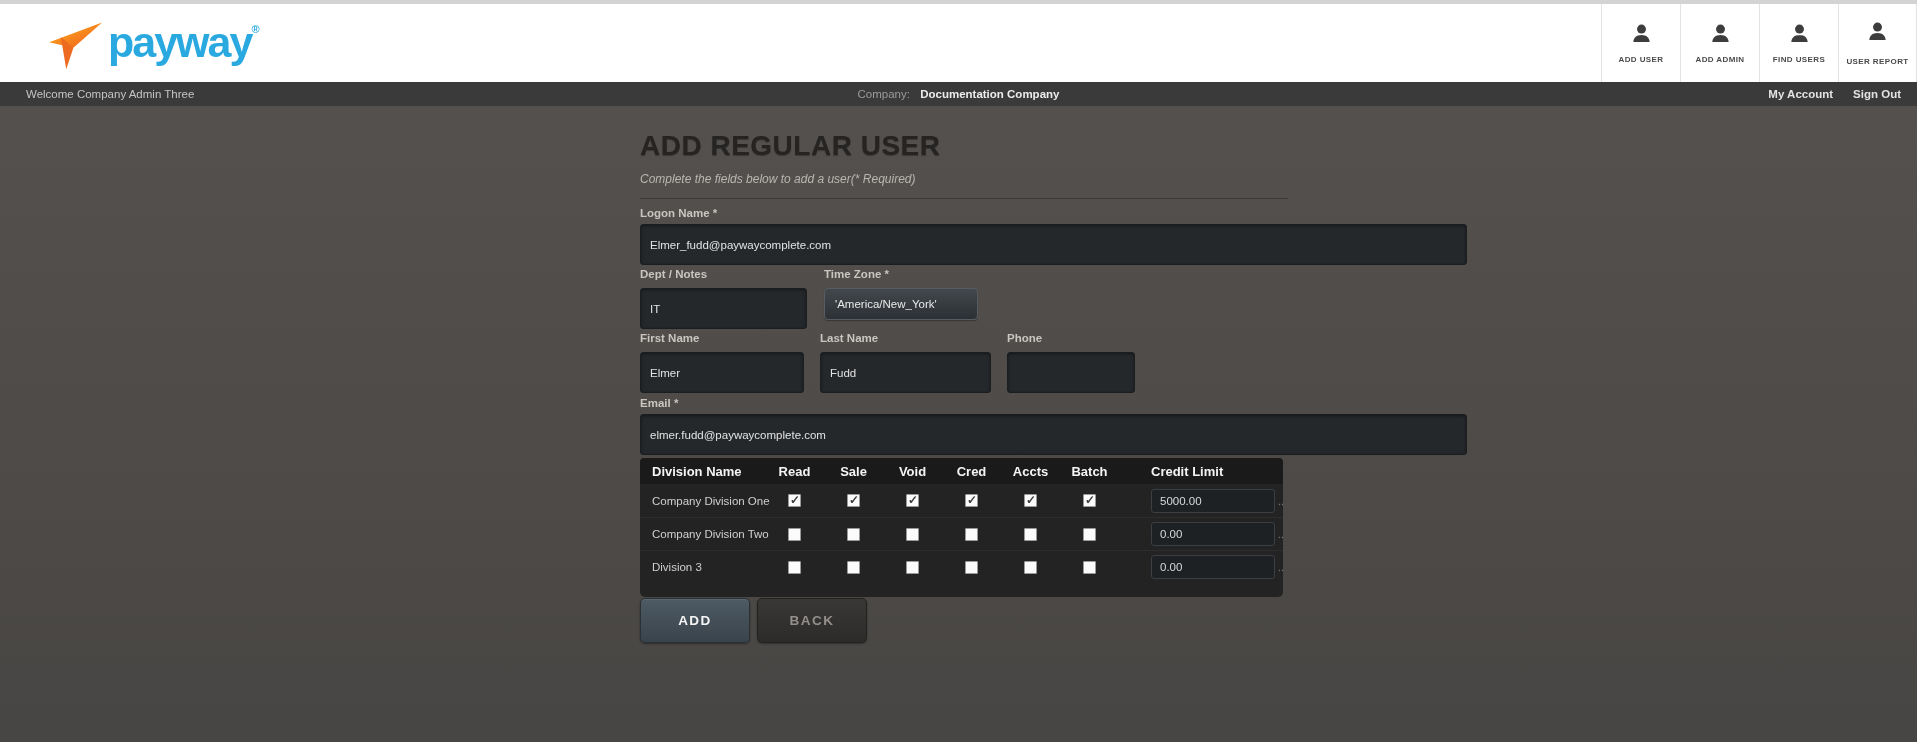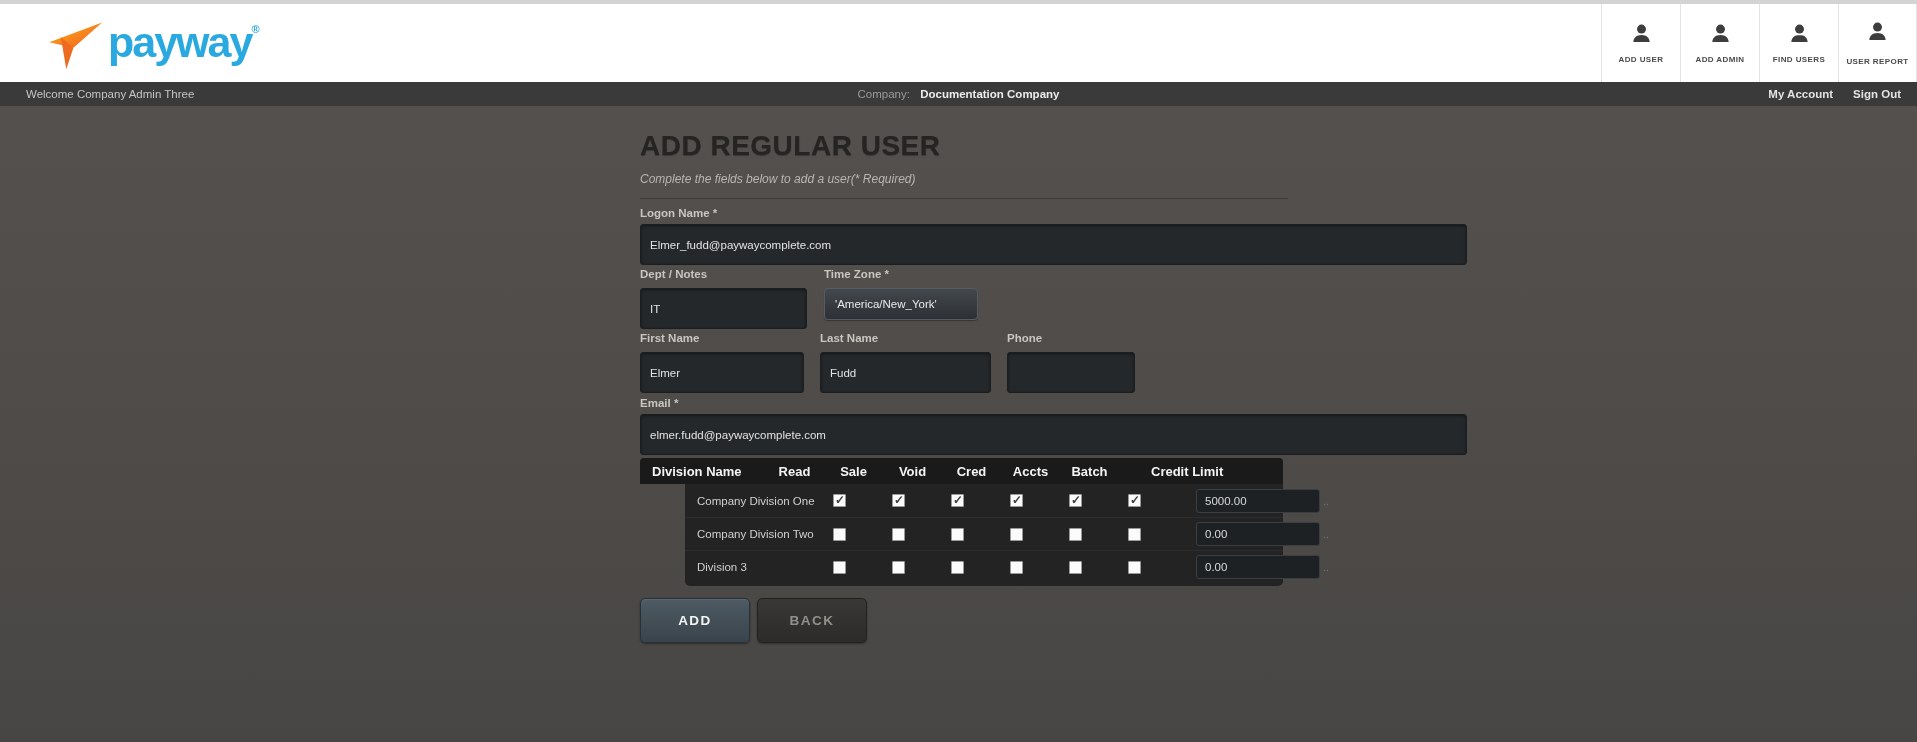--- a/index.html
+++ b/index.html
@@ -62,21 +62,21 @@
                color:#e8e8e8; font-size:11.5px; display:flex; align-items:center; padding:15px 10px;
                cursor:pointer; box-shadow:0 1px 1px rgba(0,0,0,0.3); }
 
   
   .division-table { position:absolute; left:640px; top:458px; width:643px; }
   .thead { display:grid; grid-template-columns:125px repeat(6,59px) 178px; height:26px; background:#1a1a1a;
            border-radius:4px 4px 0 0; align-items:center; color:#f4f4f4; font-size:13px; font-weight:bold; }
   .th-name { padding-left:12px; }
   .th-c { text-align:center; }
   .th-credit { padding-left:32px; }
-  .tbody { background:#232323; border-radius:0 0 5px 5px; padding-bottom:3px;margin-left:45px; }
+  .tbody { background:#232323; border-radius:0 0 5px 5px; padding-bottom:14px; }
   .trow { display:grid; grid-template-columns:125px repeat(6,59px) 156px 22px; height:33px; align-items:center; }
   .trow + .trow { border-top:1px solid #2d2d2d; }
   .tname { padding-left:12px; font-size:11.5px; color:#d2cfcf; white-space:nowrap; }
   .cb { width:13px; height:13px; background:#fbfbfb; border:1px solid #9a9a9a; border-radius:1px;
         justify-self:center; position:relative; cursor:pointer; }
   .cb.checked::after { content:"\2713"; position:absolute; left:1px; top:-2px; font-size:12px;
                        font-weight:bold; color:#3c3c3c; }
   .credit-input { margin-left:32px; width:124px; height:24px; background:#1e2124; border:1px solid #3b3f43;
                   border-radius:3px; color:#d9d9d9; font-size:11.5px; padding:0 8px; font-family:inherit; outline:none; }
   .grip { color:#6f6f6f; font-size:11px; margin-left:3px; line-height:24px; }

